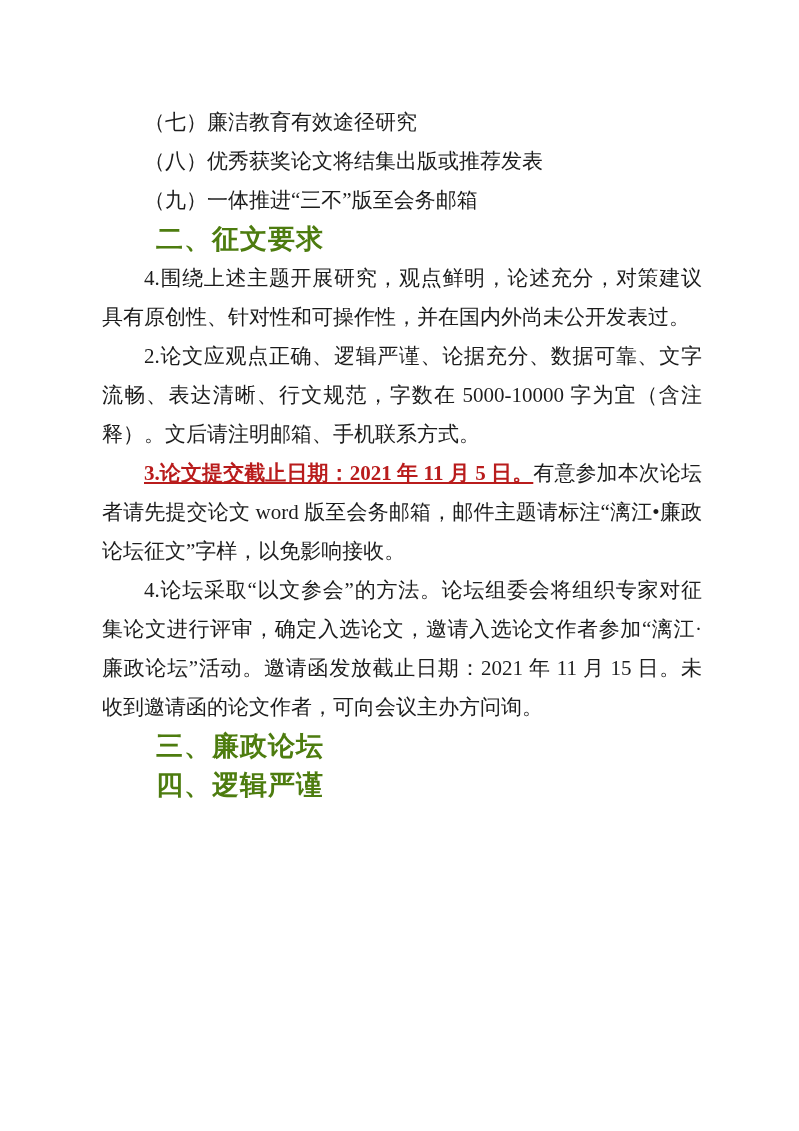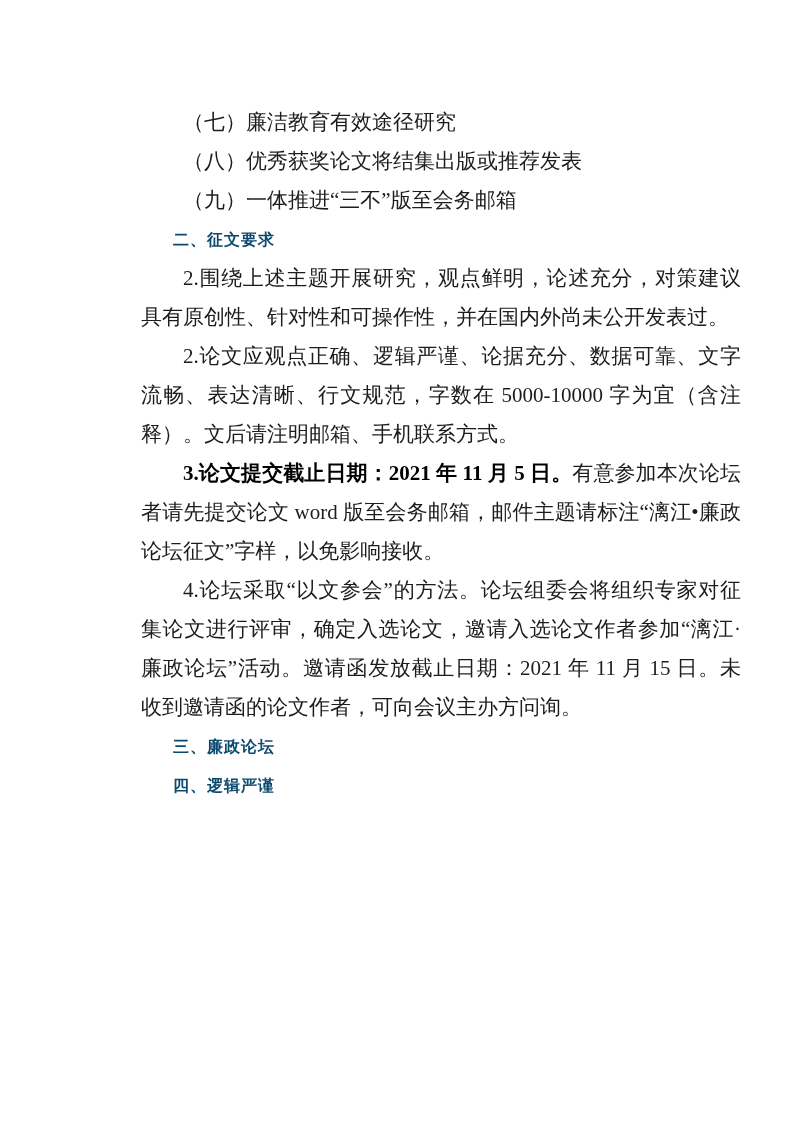--- a/index.html
+++ b/index.html
@@ -17,53 +17,53 @@
   .content {
     position: absolute;
     top: 103px;
     left: 102px;
     width: 600px;
     font-family: "Liberation Serif", "DejaVu Serif", serif;
     font-size: 21px;
     line-height: 39px;
     color: #1c1c1c;
     text-align: justify;
-    margin-left: 39px;
   }
   .para {
     margin: 0;
     text-indent: 2em;
     word-break: break-all;
   }
   .heading {
     margin: 0;
     text-indent: 2em;
     font-family: "Liberation Sans", "DejaVu Sans", sans-serif;
     font-weight: 700;
-    font-size: 16px;
+    font-size: 27px;
     line-height: 39px;
-    color: #0c4a6e;
+    color: #4d7c0f;
     letter-spacing: 1px;
   }
   .bold {
     font-weight: 700;
-    color: #000000;
+    color: #b91c1c;
+    text-decoration: underline;
   }
 </style>
 </head>
 <body>
 
 <div class="page">
   <div class="content">
     <p class="para">（七）廉洁教育有效途径研究</p>
     <p class="para">（八）优秀获奖论文将结集出版或推荐发表</p>
     <p class="para">（九）一体推进“三不”版至会务邮箱</p>
 
     <h2 class="heading">二、征文要求</h2>
-    <p class="para">2.围绕上述主题开展研究，观点鲜明，论述充分，对策建议具有原创性、针对性和可操作性，并在国内外尚未公开发表过。</p>
+    <p class="para">4.围绕上述主题开展研究，观点鲜明，论述充分，对策建议具有原创性、针对性和可操作性，并在国内外尚未公开发表过。</p>
     <p class="para">2.论文应观点正确、逻辑严谨、论据充分、数据可靠、文字流畅、表达清晰、行文规范，字数在 5000-10000 字为宜（含注释）。文后请注明邮箱、手机联系方式。</p>
     <p class="para"><span class="bold">3.论文提交截止日期：2021 年 11 月 5 日。</span><span>有意参加本次论坛者请先提交论文 word 版至会务邮箱，邮件主题请标注“漓江•廉政论坛征文”字样，以免影响接收。</span></p>
     <p class="para">4.论坛采取“以文参会”的方法。论坛组委会将组织专家对征集论文进行评审，确定入选论文，邀请入选论文作者参加“漓江·廉政论坛”活动。邀请函发放截止日期：2021 年 11 月 15 日。未收到邀请函的论文作者，可向会议主办方问询。</p>
 
     <h2 class="heading">三、廉政论坛</h2>
 
     <h2 class="heading">四、逻辑严谨</h2>
   </div>
 </div>
 

